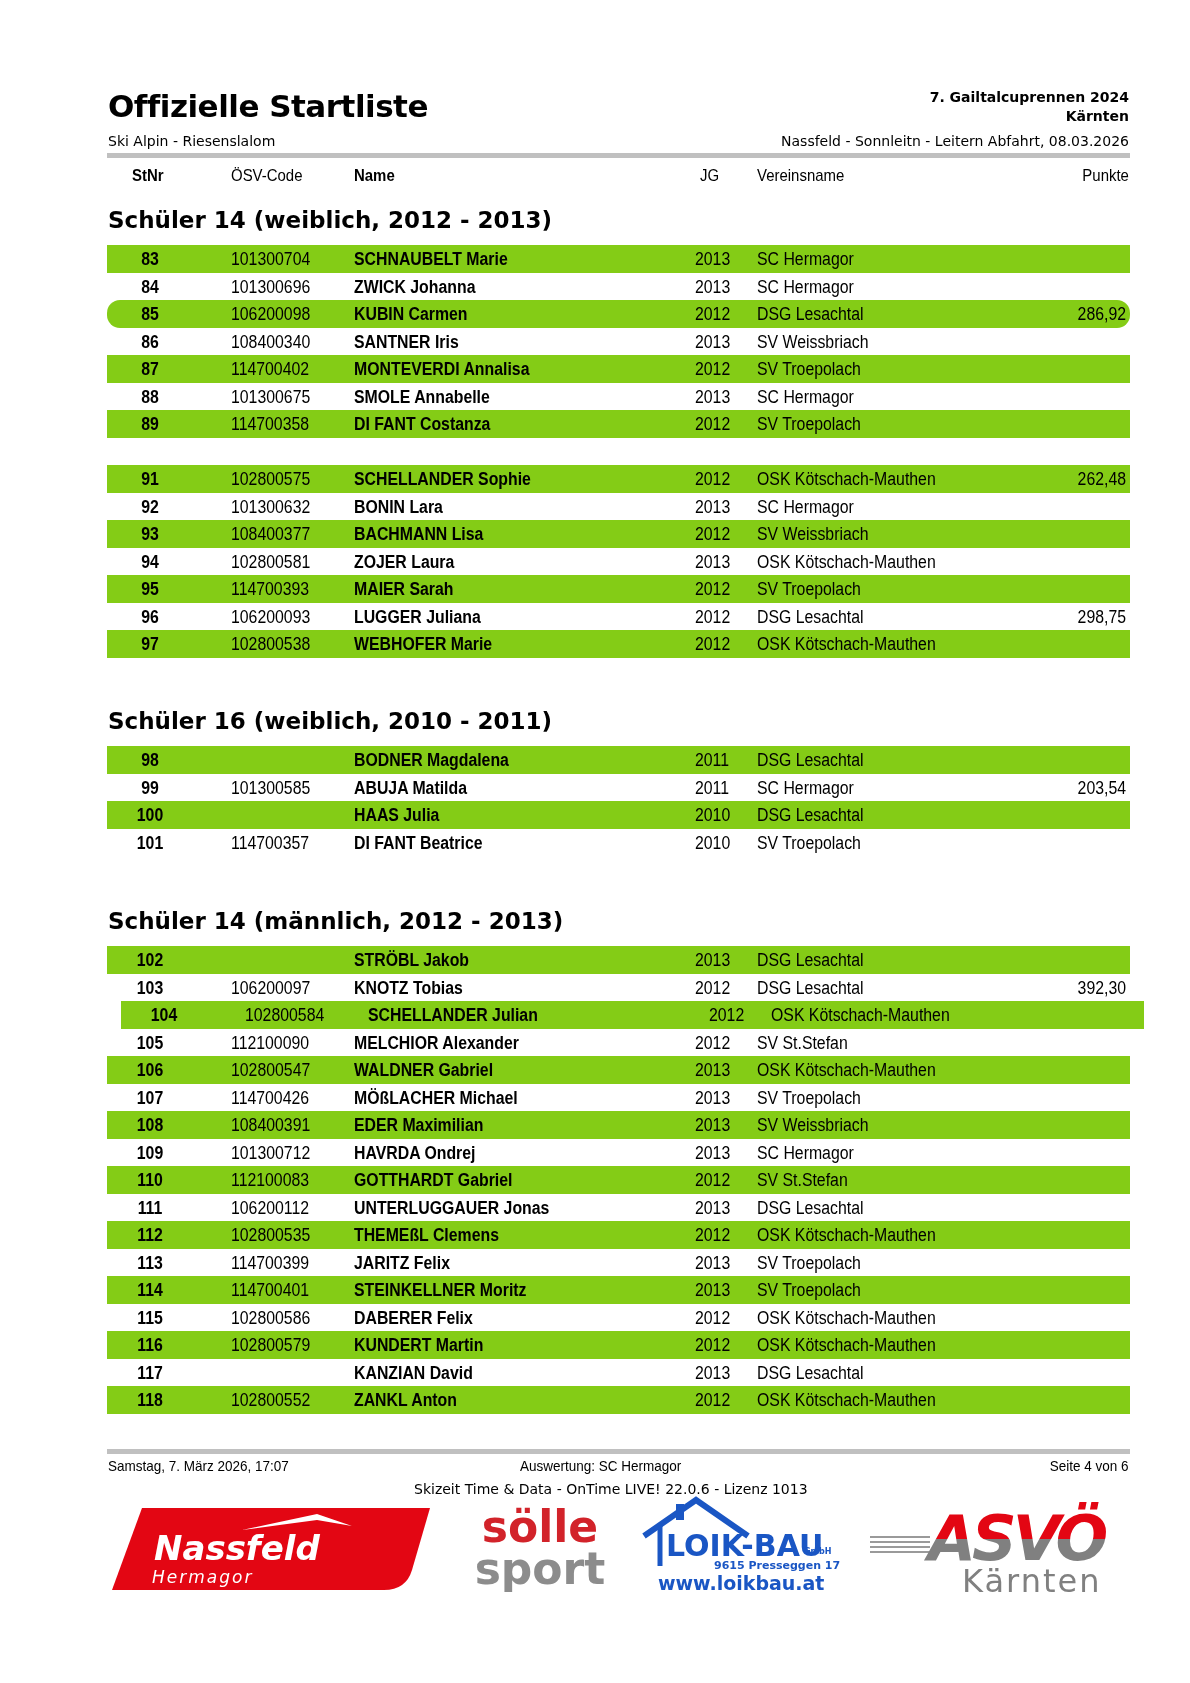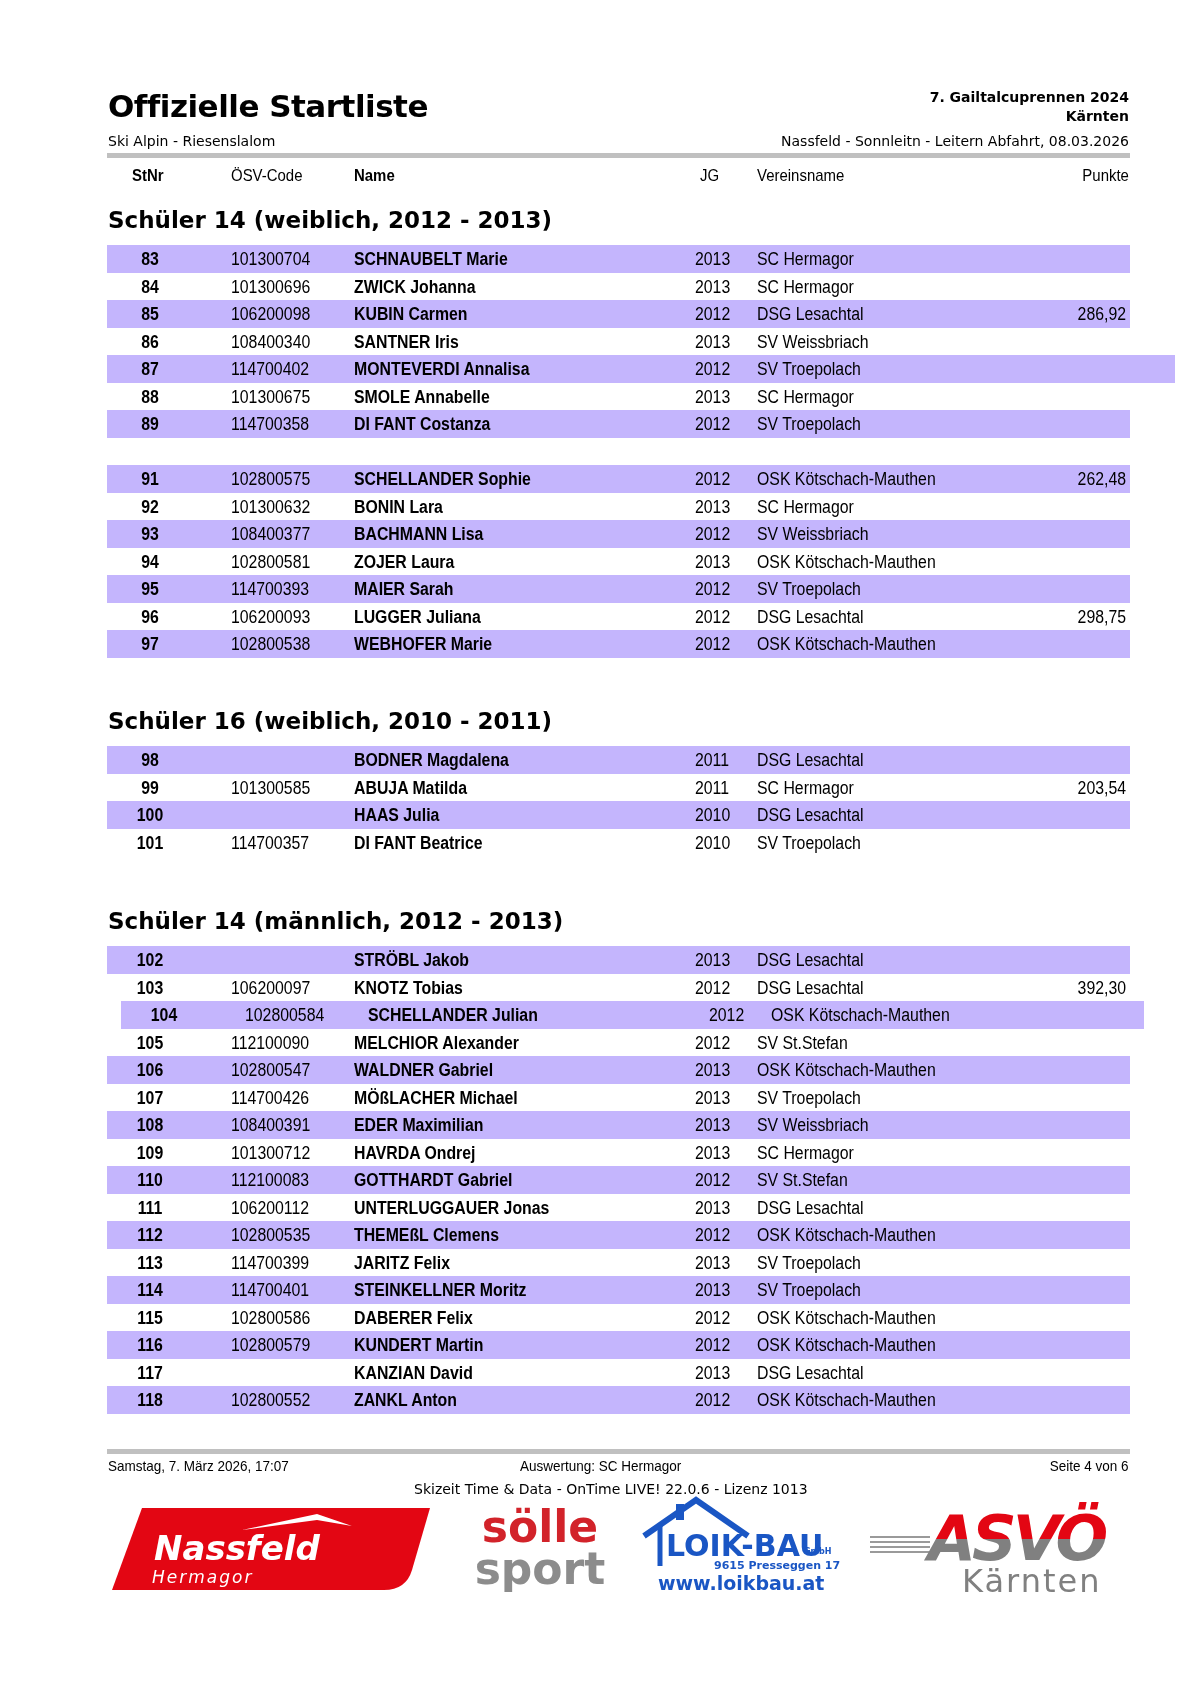--- a/index.html
+++ b/index.html
@@ -8,21 +8,21 @@
   #title { left: 108px; top: 88px; font-size: 31px; font-weight: bold; letter-spacing: -0.5px; white-space: nowrap; }
   #subtitle { left: 108px; top: 133px; font-size: 14px; }
   #event-name { right: 61px; top: 89px; font-size: 14px; font-weight: bold; text-align: right; }
   #event-region { right: 61px; top: 108px; font-size: 14px; font-weight: bold; text-align: right; }
   #event-venue { right: 61px; top: 133px; font-size: 14px; text-align: right; }
   .hbar { position: absolute; left: 107px; width: 1023px; height: 5px; background: #c0c0c0; }
   .colhead { position: absolute; top: 166px; font-family: "Liberation Sans", sans-serif; font-size: 17px; transform: scaleX(0.88); transform-origin: left center; white-space: nowrap; }
   .colhead.right { transform-origin: right center; }
   .section-title { position: absolute; left: 108px; font-size: 23px; font-weight: bold; white-space: nowrap; }
   .row { position: absolute; left: 107px; width: 1023px; height: 27.5px; font-family: "Liberation Sans", sans-serif; font-size: 18px; }
-  .row.shade { background: #c4b5fd; }
+  .row.shade { background: #84cc16; }
   .cell { position: absolute; top: 4px; white-space: nowrap; transform: scaleX(0.88); }
   .c-stnr { left: 0; width: 86px; text-align: center; font-weight: bold; transform-origin: center center; }
   .c-code { left: 124px; transform-origin: left center; }
   .c-name { left: 247px; font-weight: bold; transform-origin: left center; }
   .c-jg { left: 588px; transform-origin: left center; }
   .c-club { left: 650px; transform-origin: left center; }
   .c-pts { right: 4px; transform-origin: right center; text-align: right; }
   .foot { position: absolute; font-family: "Liberation Sans", sans-serif; font-size: 15px; white-space: nowrap; transform: scaleX(0.9); }
   #footer-date { left: 108px; top: 1457px; transform-origin: left center; }
   #footer-eval { left: 520px; top: 1457px; transform-origin: left center; }
@@ -65,37 +65,37 @@
       <span class="cell c-pts"></span>
     </div>
     <div class="row" style="top: 272.5px;">
       <span class="cell c-stnr">84</span>
       <span class="cell c-code">101300696</span>
       <span class="cell c-name">ZWICK Johanna</span>
       <span class="cell c-jg">2013</span>
       <span class="cell c-club">SC Hermagor</span>
       <span class="cell c-pts"></span>
     </div>
-    <div class="row shade" style="top: 300px;">
+    <div class="row shade" style="top: 300px; border-radius: 13px;">
       <span class="cell c-stnr">85</span>
       <span class="cell c-code">106200098</span>
       <span class="cell c-name">KUBIN Carmen</span>
       <span class="cell c-jg">2012</span>
       <span class="cell c-club">DSG Lesachtal</span>
       <span class="cell c-pts">286,92</span>
     </div>
     <div class="row" style="top: 327.5px;">
       <span class="cell c-stnr">86</span>
       <span class="cell c-code">108400340</span>
       <span class="cell c-name">SANTNER Iris</span>
       <span class="cell c-jg">2013</span>
       <span class="cell c-club">SV Weissbriach</span>
       <span class="cell c-pts"></span>
     </div>
-    <div class="row shade" style="top: 355px; padding-left: 45px;">
+    <div class="row shade" style="top: 355px;">
       <span class="cell c-stnr">87</span>
       <span class="cell c-code">114700402</span>
       <span class="cell c-name">MONTEVERDI Annalisa</span>
       <span class="cell c-jg">2012</span>
       <span class="cell c-club">SV Troepolach</span>
       <span class="cell c-pts"></span>
     </div>
     <div class="row" style="top: 382.5px;">
       <span class="cell c-stnr">88</span>
       <span class="cell c-code">101300675</span>

